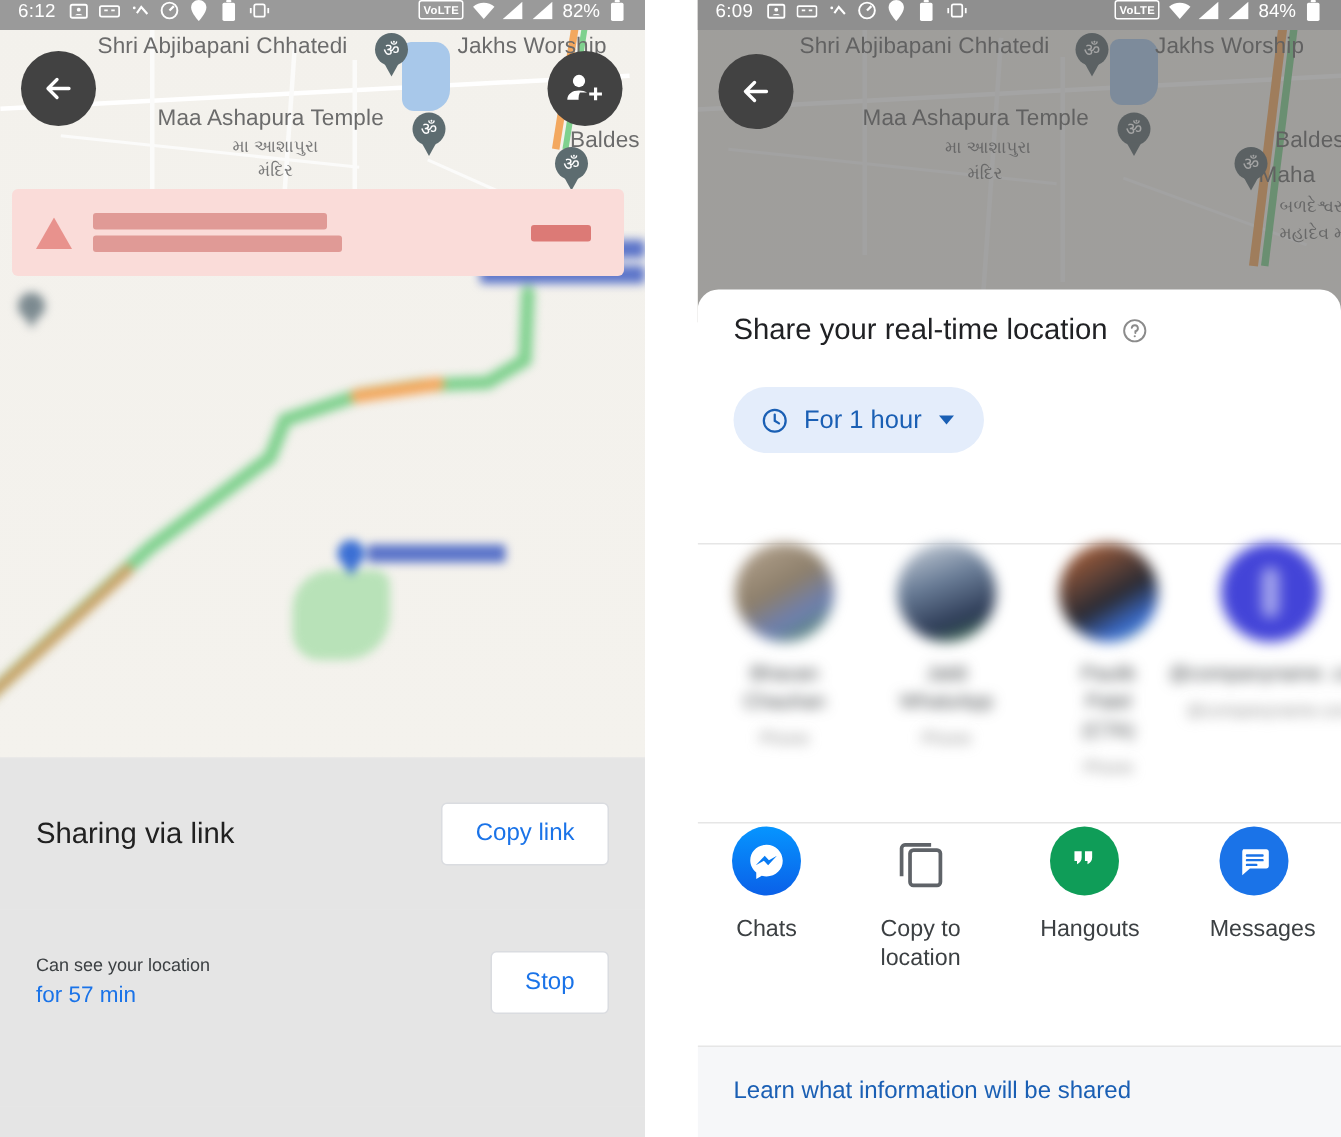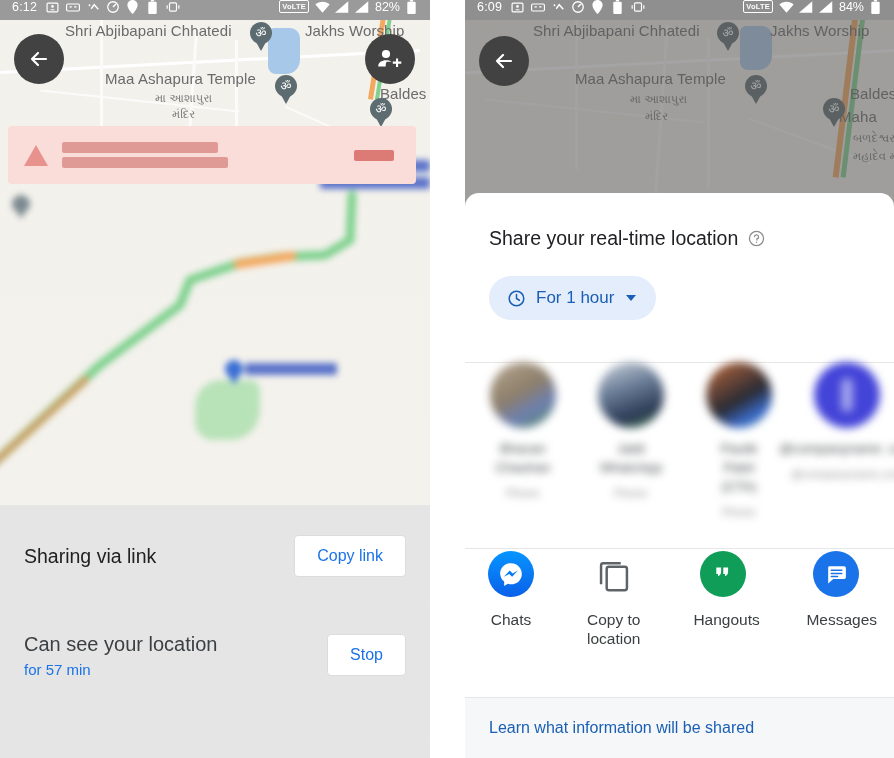--- a/index.html
+++ b/index.html
@@ -65,26 +65,26 @@
   .warn-fix{width:40px;height:11px;background:#dc7a76;border-radius:2px;margin-right:6px;}
 
   
   .sheet-left{position:absolute;left:0;right:0;top:505px;bottom:0;background:#e5e5e5;z-index:35;}
   .divider{height:1px;background:#e6e6e6;width:100%;}
   .row{display:flex;align-items:center;box-sizing:border-box;}
   .share-row{height:100px;padding:0 24px;justify-content:space-between;}
   .share-title{font-size:19.5px;color:#212121;}
   .btn-outline{border:1px solid #dadce0;border-radius:4px;color:#1a73e8;font-size:16px;background:#fff;padding:12px 22px;line-height:1;}
   .see-row{height:96px;padding:0 24px;justify-content:space-between;align-items:center;}
-  .see-main{font-size:20px;color:#3c4043;line-height:1.45;}
+  .see-main{font-size:12px;color:#3c4043;line-height:1.45;}
   .see-sub{font-size:15px;color:#1a73e8;line-height:1.45;}
 
   
   .sheet-right{position:absolute;left:0;right:0;top:193px;bottom:0;background:#fff;border-radius:14px 14px 0 0;z-index:35;overflow:hidden;}
-  .rt-head{padding:34px 24px 0 24px;}
+  .rt-head{padding:16px 24px 0 24px;}
   .rt-title{font-size:19.5px;color:#202124;display:flex;align-items:center;gap:10px;}
   .help-ic{width:17px;height:17px;flex:0 0 auto;}
   .chip{margin:26px 0 0 0;display:inline-flex;align-items:center;gap:10px;background:#e4edfb;border-radius:22px;padding:12px 20px 12px 18px;}
   .chip-txt{color:#1a5fb4;font-size:17px;}
   .caret{width:0;height:0;border-left:5px solid transparent;border-right:5px solid transparent;border-top:6px solid #1a5fb4;margin-left:2px;}
 
   .contacts{position:absolute;left:0;right:0;top:169px;height:178px;}
   .contacts-inner{display:flex;padding-left:24px;gap:40px;}
   .contact{width:68px;text-align:center;}
   .avatar{width:66px;height:66px;border-radius:50%;position:relative;overflow:hidden;margin:0 auto;}

